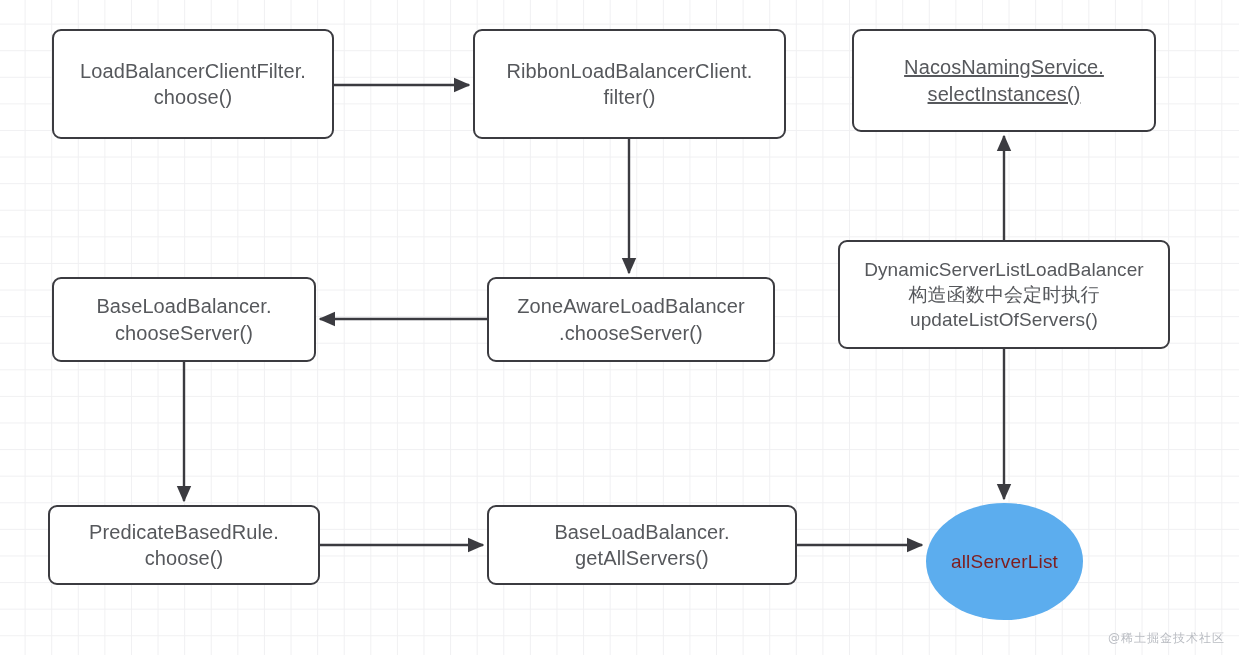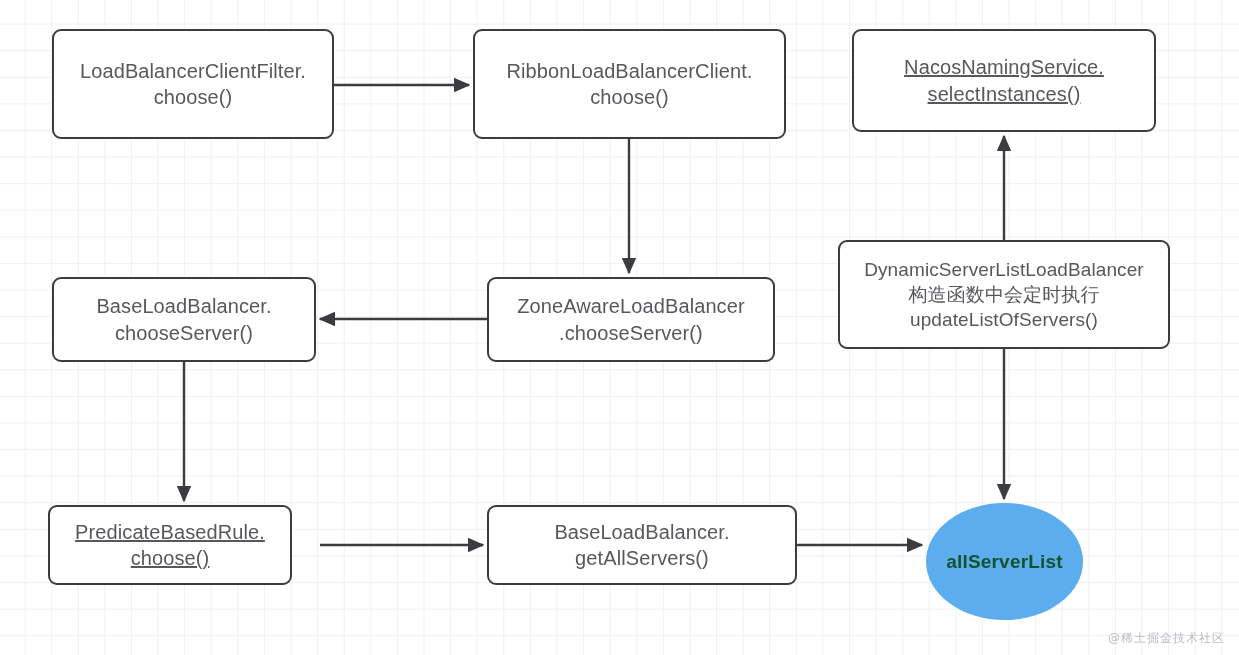--- a/index.html
+++ b/index.html
@@ -48,23 +48,23 @@
   }
   .node-ellipse {
     position: absolute;
     box-sizing: border-box;
     border-radius: 50%;
     background: #5CADEE;
     display: flex;
     align-items: center;
     justify-content: center;
     text-align: center;
-    color: #14532d;
+    color: #7f1d1d;
     font-size: 19px;
-    font-weight: bold;
+    font-weight: normal;
     letter-spacing: 0.2px;
   }
   .watermark {
     position: absolute;
     right: 14px;
     bottom: 8px;
     color: #b9bcc2;
     font-size: 12px;
     letter-spacing: 1px;
     font-family: "DejaVu Sans", "Liberation Sans", sans-serif;
@@ -90,36 +90,36 @@
       <path d="M 797 545 L 922 545"></path>
       <path d="M 1004 240 L 1004 136"></path>
       <path d="M 1004 349 L 1004 499"></path>
     </g>
   </svg>
 
   <div class="node" style="left:52px; top:29px; width:282px; height:110px;">LoadBalancerClientFilter.
 choose()</div>
 
   <div class="node" style="left:473px; top:29px; width:313px; height:110px;">RibbonLoadBalancerClient.
-choose()</div>
+filter()</div>
 
   <div class="node" style="left:852px; top:29px; width:304px; height:103px;text-decoration:underline;">NacosNamingService.
 selectInstances()</div>
 
   <div class="node" style="left:52px; top:277px; width:264px; height:85px;">BaseLoadBalancer.
 chooseServer()</div>
 
   <div class="node" style="left:838px; top:240px; width:332px; height:109px; font-size:19px;">DynamicServerListLoadBalancer
 构造函数中会定时执行
 updateListOfServers()</div>
 
   <div class="node" style="left:487px; top:277px; width:288px; height:85px;">ZoneAwareLoadBalancer
 .chooseServer()</div>
 
-  <div class="node" style="left:48px; top:505px; width:244px; height:80px;text-decoration:underline;">PredicateBasedRule.
+  <div class="node" style="left:48px; top:505px; width:272px; height:80px;">PredicateBasedRule.
 choose()</div>
 
   <div class="node" style="left:487px; top:505px; width:310px; height:80px;">BaseLoadBalancer.
 getAllServers()</div>
 
   <div class="node-ellipse" style="left:926px; top:503px; width:157px; height:117px;">allServerList</div>
 
   <div class="watermark">@稀土掘金技术社区</div>
 
 </div>

